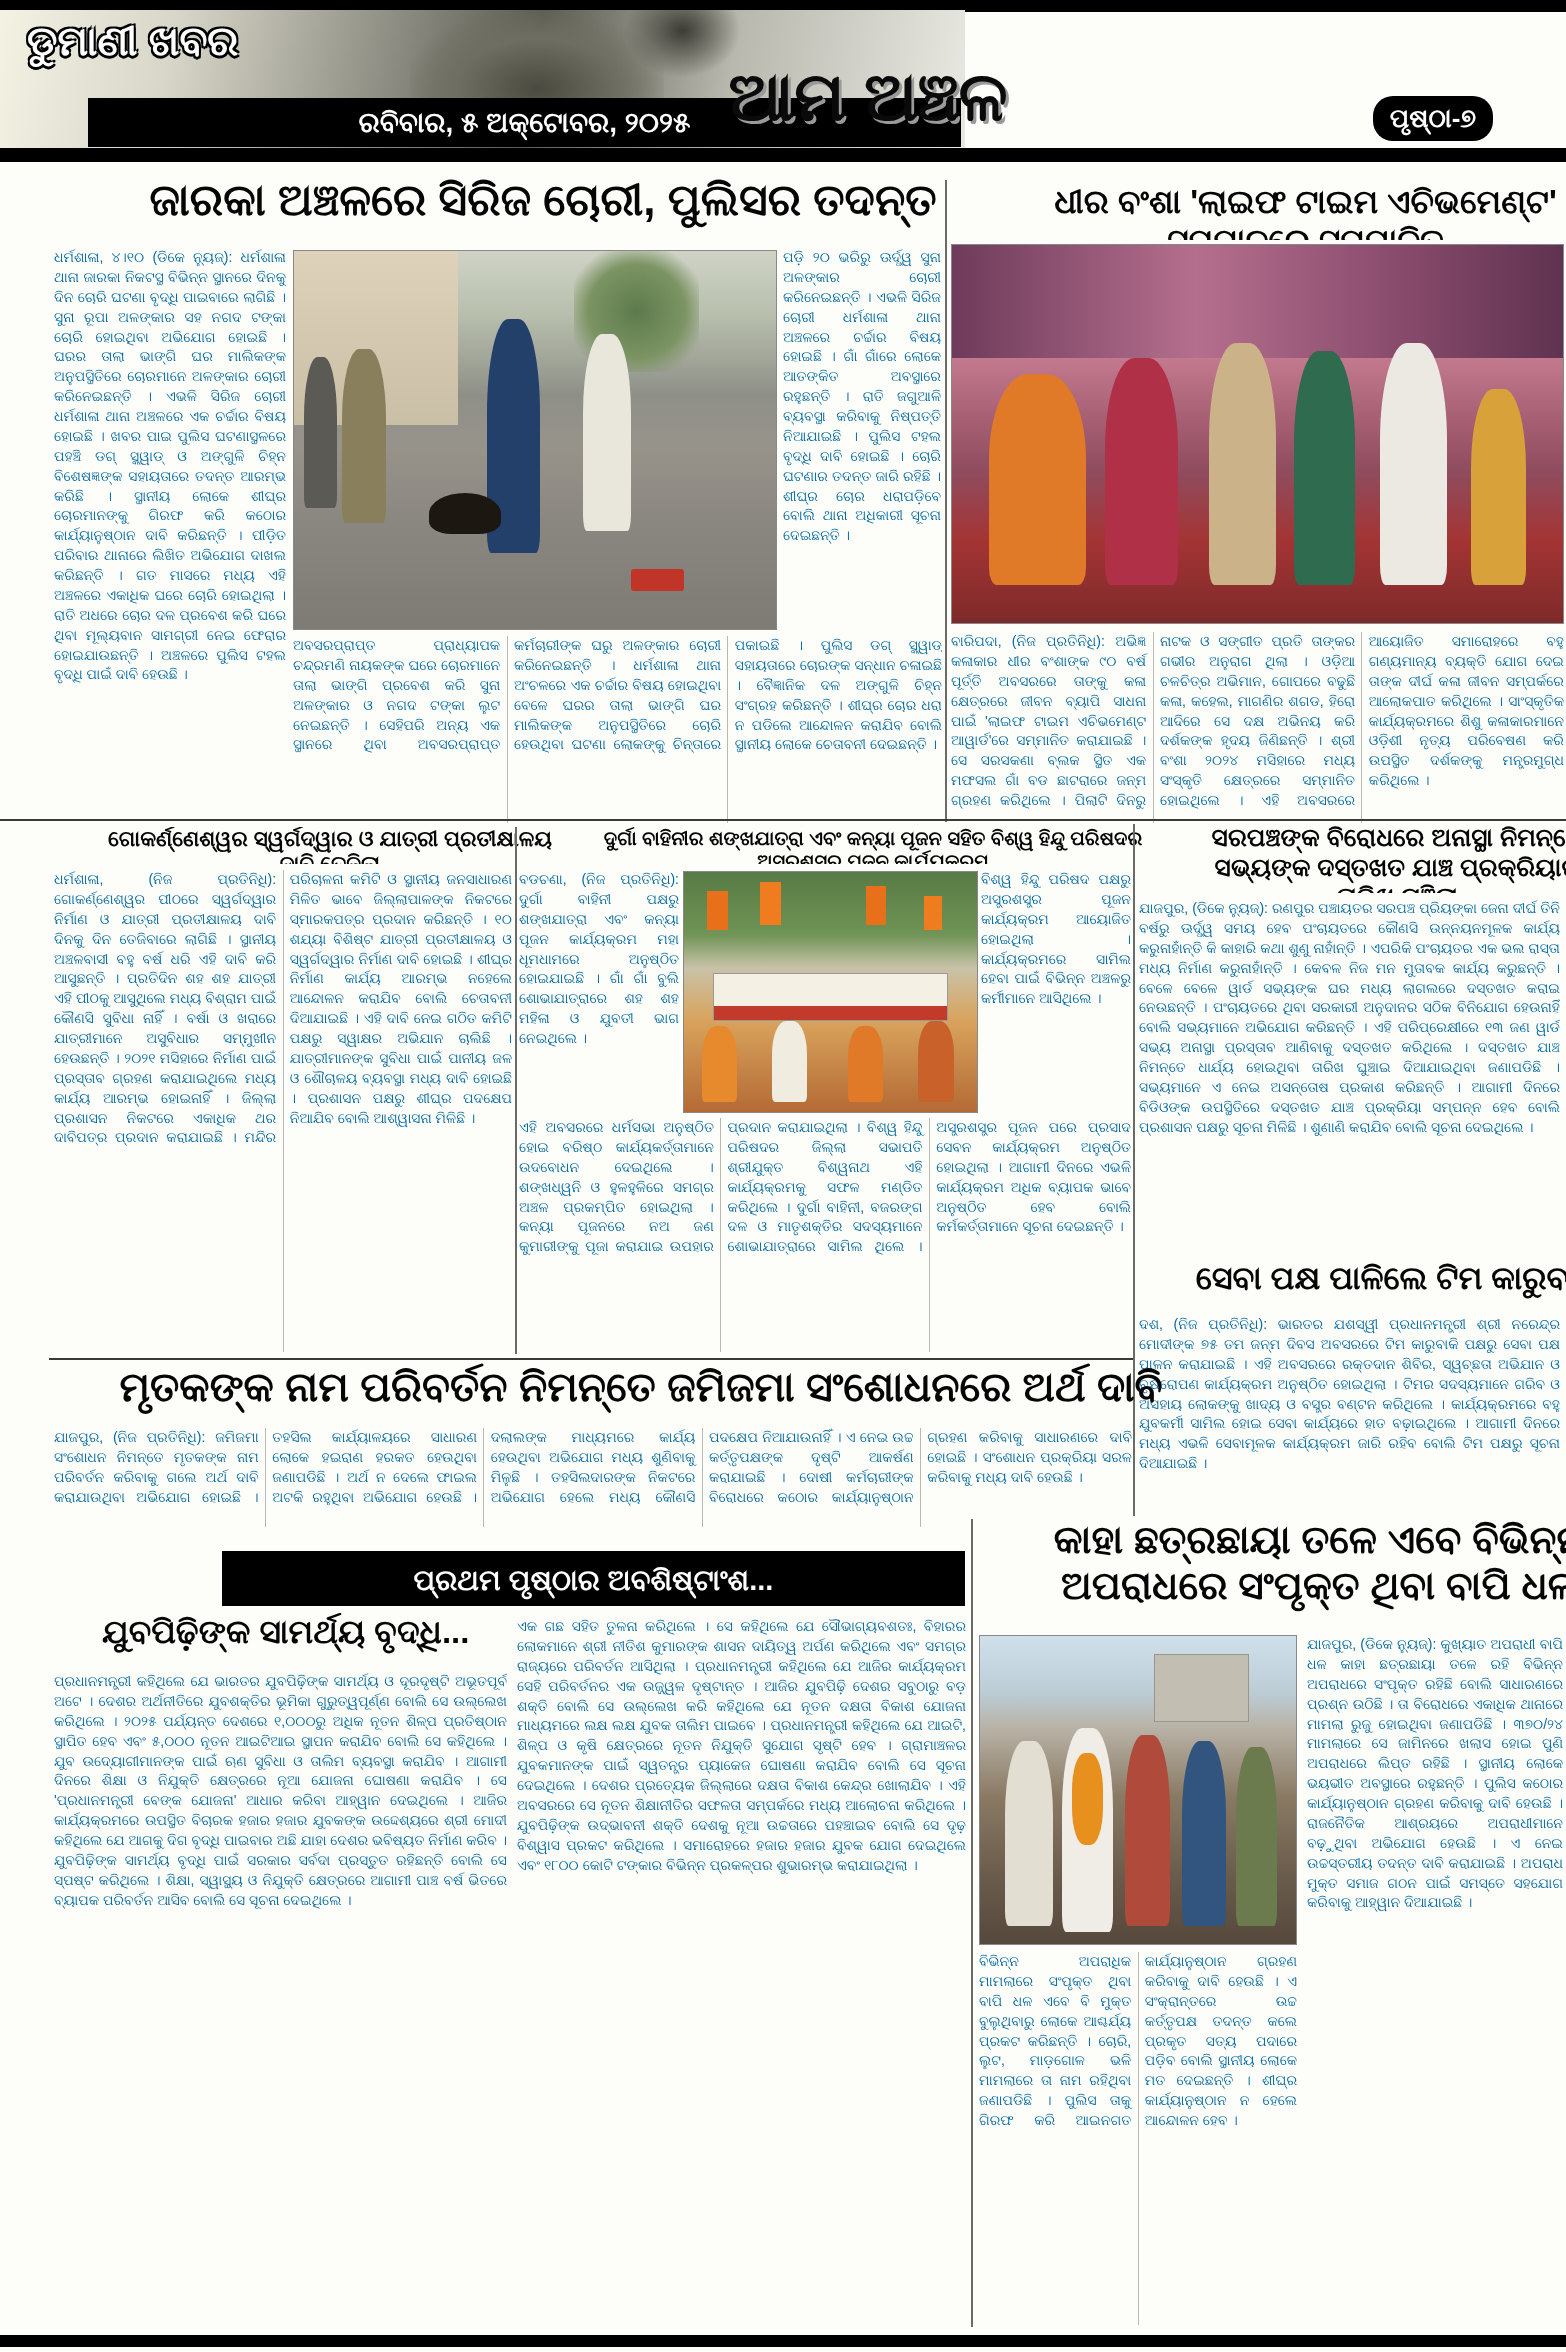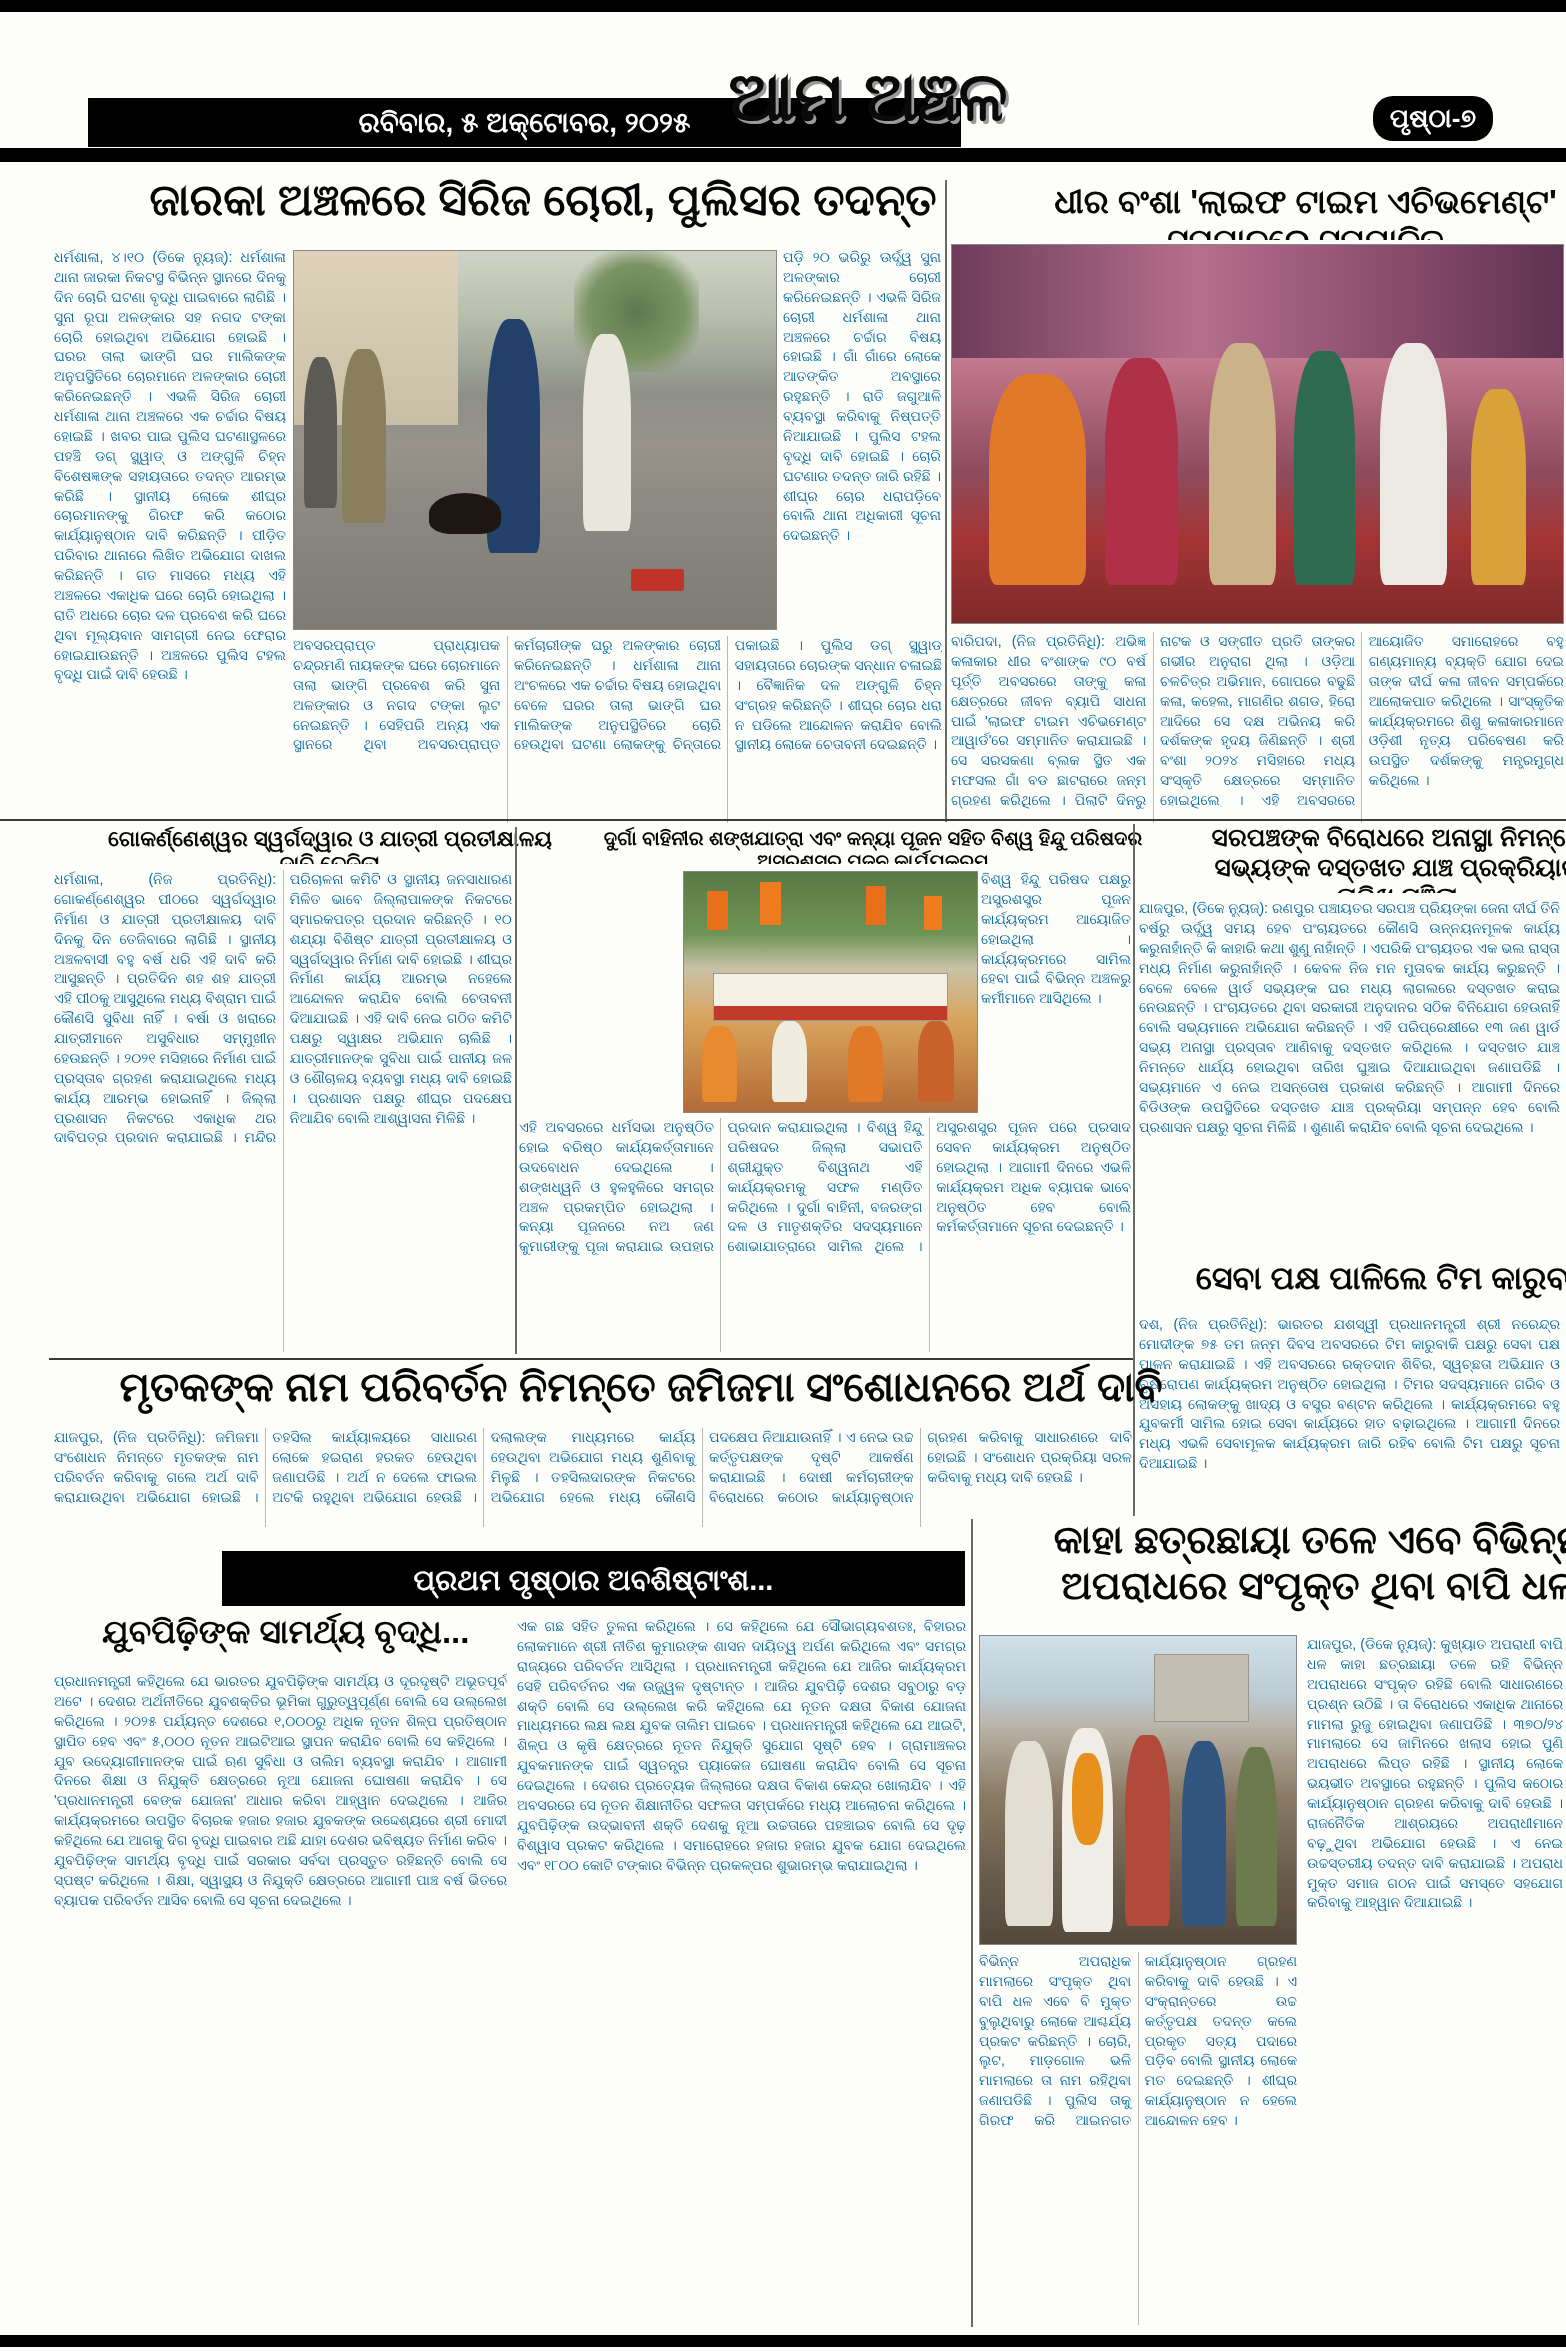--- a/index.html
+++ b/index.html
@@ -19,20 +19,26 @@
   .title-big{font-weight:bold;color:#0a0a0a;text-shadow:2.9px 2.9px 0 #9a9a9a;}
   .white-on-black{color:#fff;background:#000;text-align:center;font-weight:bold;}
 </style>
 </head>
 <body>
 
 <div id="page">
 
   <div class="abs bar" style="left:0;top:0;width:1566px;height:11.7px;"></div>
 
+  <div class="abs" style="left:0;top:10;width:965px;height:138px;top:9.8px;
+       background:linear-gradient(100deg,#f4f2e3 0%,#d8d6c8 18%,#8f8e84 40%,#5c5b52 55%,#b9b8ae 75%,#e9e9e3 100%);">
+    <div class="abs" style="left:410px;top:0;width:254px;height:98px;background:radial-gradient(ellipse at 50% 80%,#4a4a40 0%,#6f6e62 45%,transparent 75%);"></div>
+    <div class="abs" style="left:624px;top:0;width:117px;height:68px;background:radial-gradient(ellipse at 50% 30%,#3c3c34 0%,transparent 70%);"></div>
+    <div class="abs masthead-logo" style="left:27px;top:7.8px;font-size:41px;">ଡୁମାଣୀ ଖବର</div>
+  </div>
 
   <div class="abs white-on-black" style="left:88px;top:98px;width:873px;height:49px;font-size:28px;line-height:49px;">ରବିବାର, ୫ ଅକ୍ଟୋବର, ୨୦୨୫</div>
 
   <div class="abs title-big" style="left:585px;top:47px;width:566px;height:98px;font-size:68px;text-align:center;line-height:98px;">ଆମ ଅଞ୍ଚଳ</div>
 
   <div class="abs white-on-black" style="left:1373px;top:96px;width:120px;height:45px;font-size:26px;line-height:45px;border-radius:20px;">ପୃଷ୍ଠା-୭</div>
 
   <div class="abs bar" style="left:0;top:148px;width:1566px;height:13.7px;"></div>
 
   <div class="abs headline" style="left:49px;top:174px;width:892px;height:64px;font-size:44px;">ଜାରକା ଅଞ୍ଚଳରେ ସିରିଜ ଚୋରୀ, ପୁଲିସର ତଦନ୍ତ</div>
@@ -74,20 +80,21 @@
 
   <div class="abs hrule" style="left:0;top:819px;width:1566px;"></div>
 
   <div class="abs headline" style="left:49px;top:827px;width:466px;height:37px;font-size:21.5px;">ଗୋକର୍ଣ୍ଣେଶ୍ୱର ସ୍ୱର୍ଗଦ୍ୱାର ଓ ଯାତ୍ରୀ ପ୍ରତୀକ୍ଷାଳୟ ଦାବି ତେଜିଲା</div>
   <div class="abs body-text" style="left:54px;top:870px;width:458px;height:482px;column-count:2;">ଧର୍ମଶାଳା, (ନିଜ ପ୍ରତିନିଧି): ଗୋକର୍ଣ୍ଣେଶ୍ୱର ପୀଠରେ ସ୍ୱର୍ଗଦ୍ୱାର ନିର୍ମାଣ ଓ ଯାତ୍ରୀ ପ୍ରତୀକ୍ଷାଳୟ ଦାବି ଦିନକୁ ଦିନ ତେଜିବାରେ ଲାଗିଛି । ସ୍ଥାନୀୟ ଅଞ୍ଚଳବାସୀ ବହୁ ବର୍ଷ ଧରି ଏହି ଦାବି କରି ଆସୁଛନ୍ତି । ପ୍ରତିଦିନ ଶହ ଶହ ଯାତ୍ରୀ ଏହି ପୀଠକୁ ଆସୁଥିଲେ ମଧ୍ୟ ବିଶ୍ରାମ ପାଇଁ କୌଣସି ସୁବିଧା ନାହିଁ । ବର୍ଷା ଓ ଖରାରେ ଯାତ୍ରୀମାନେ ଅସୁବିଧାର ସମ୍ମୁଖୀନ ହେଉଛନ୍ତି । ୨୦୨୧ ମସିହାରେ ନିର୍ମାଣ ପାଇଁ ପ୍ରସ୍ତାବ ଗ୍ରହଣ କରାଯାଇଥିଲେ ମଧ୍ୟ କାର୍ଯ୍ୟ ଆରମ୍ଭ ହୋଇନାହିଁ । ଜିଲ୍ଲା ପ୍ରଶାସନ ନିକଟରେ ଏକାଧିକ ଥର ଦାବିପତ୍ର ପ୍ରଦାନ କରାଯାଇଛି । ମନ୍ଦିର ପରିଚାଳନା କମିଟି ଓ ସ୍ଥାନୀୟ ଜନସାଧାରଣ ମିଳିତ ଭାବେ ଜିଲ୍ଲାପାଳଙ୍କ ନିକଟରେ ସ୍ମାରକପତ୍ର ପ୍ରଦାନ କରିଛନ୍ତି । ୧୦ ଶଯ୍ୟା ବିଶିଷ୍ଟ ଯାତ୍ରୀ ପ୍ରତୀକ୍ଷାଳୟ ଓ ସ୍ୱର୍ଗଦ୍ୱାର ନିର୍ମାଣ ଦାବି ହୋଇଛି । ଶୀଘ୍ର ନିର୍ମାଣ କାର୍ଯ୍ୟ ଆରମ୍ଭ ନହେଲେ ଆନ୍ଦୋଳନ କରାଯିବ ବୋଲି ଚେତାବନୀ ଦିଆଯାଇଛି । ଏହି ଦାବି ନେଇ ଗଠିତ କମିଟି ପକ୍ଷରୁ ସ୍ୱାକ୍ଷର ଅଭିଯାନ ଚାଲିଛି । ଯାତ୍ରୀମାନଙ୍କ ସୁବିଧା ପାଇଁ ପାନୀୟ ଜଳ ଓ ଶୌଚାଳୟ ବ୍ୟବସ୍ଥା ମଧ୍ୟ ଦାବି ହୋଇଛି । ପ୍ରଶାସନ ପକ୍ଷରୁ ଶୀଘ୍ର ପଦକ୍ଷେପ ନିଆଯିବ ବୋଲି ଆଶ୍ୱାସନା ମିଳିଛି ।</div>
 
   <div class="abs vrule" style="left:515px;top:827px;height:527px;"></div>
 
   <div class="abs headline" style="left:519px;top:827px;width:612px;height:37px;font-size:19.5px;">ଦୁର୍ଗା ବାହିନୀର ଶଙ୍ଖଯାତ୍ରା ଏବଂ କନ୍ୟା ପୂଜନ ସହିତ ବିଶ୍ୱ ହିନ୍ଦୁ ପରିଷଦର ଅସ୍ତ୍ରଶସ୍ତ୍ର ପୂଜନ କାର୍ଯ୍ୟକ୍ରମ</div>
 
+  <div class="abs body-text" style="left:519px;top:870px;width:160px;height:244px;">ବଡଚଣା, (ନିଜ ପ୍ରତିନିଧି): ଦୁର୍ଗା ବାହିନୀ ପକ୍ଷରୁ ଶଙ୍ଖଯାତ୍ରା ଏବଂ କନ୍ୟା ପୂଜନ କାର୍ଯ୍ୟକ୍ରମ ମହା ଧୂମଧାମରେ ଅନୁଷ୍ଠିତ ହୋଇଯାଇଛି । ଗାଁ ଗାଁ ବୁଲି ଶୋଭାଯାତ୍ରାରେ ଶହ ଶହ ମହିଳା ଓ ଯୁବତୀ ଭାଗ ନେଇଥିଲେ ।</div>
 
   <div class="abs photo" style="left:683px;top:871px;width:295px;height:242px;
        background:linear-gradient(#587a45 0%,#6f9455 26%,#c9c2a8 40%,#d8a35c 62%,#b46a35 100%);">
     <div class="abs" style="left:8%;top:8%;width:7%;height:16%;background:#e8701a;"></div>
     <div class="abs" style="left:26%;top:4%;width:7%;height:18%;background:#ef7d1f;"></div>
     <div class="abs" style="left:62%;top:6%;width:7%;height:16%;background:#e8701a;"></div>
     <div class="abs" style="left:82%;top:10%;width:6%;height:14%;background:#ef7d1f;"></div>
     <div class="abs" style="left:10%;top:42%;width:80%;height:20%;background:repeating-linear-gradient(#f4f1e4 0 70%,#c23b2a 70% 100%);border:1px solid #999;"></div>
     <div class="fig" style="left:6%;top:64%;width:12%;height:32%;background:#e78a2e;"></div>
     <div class="fig" style="left:30%;top:62%;width:12%;height:34%;background:#f0ece0;"></div>

